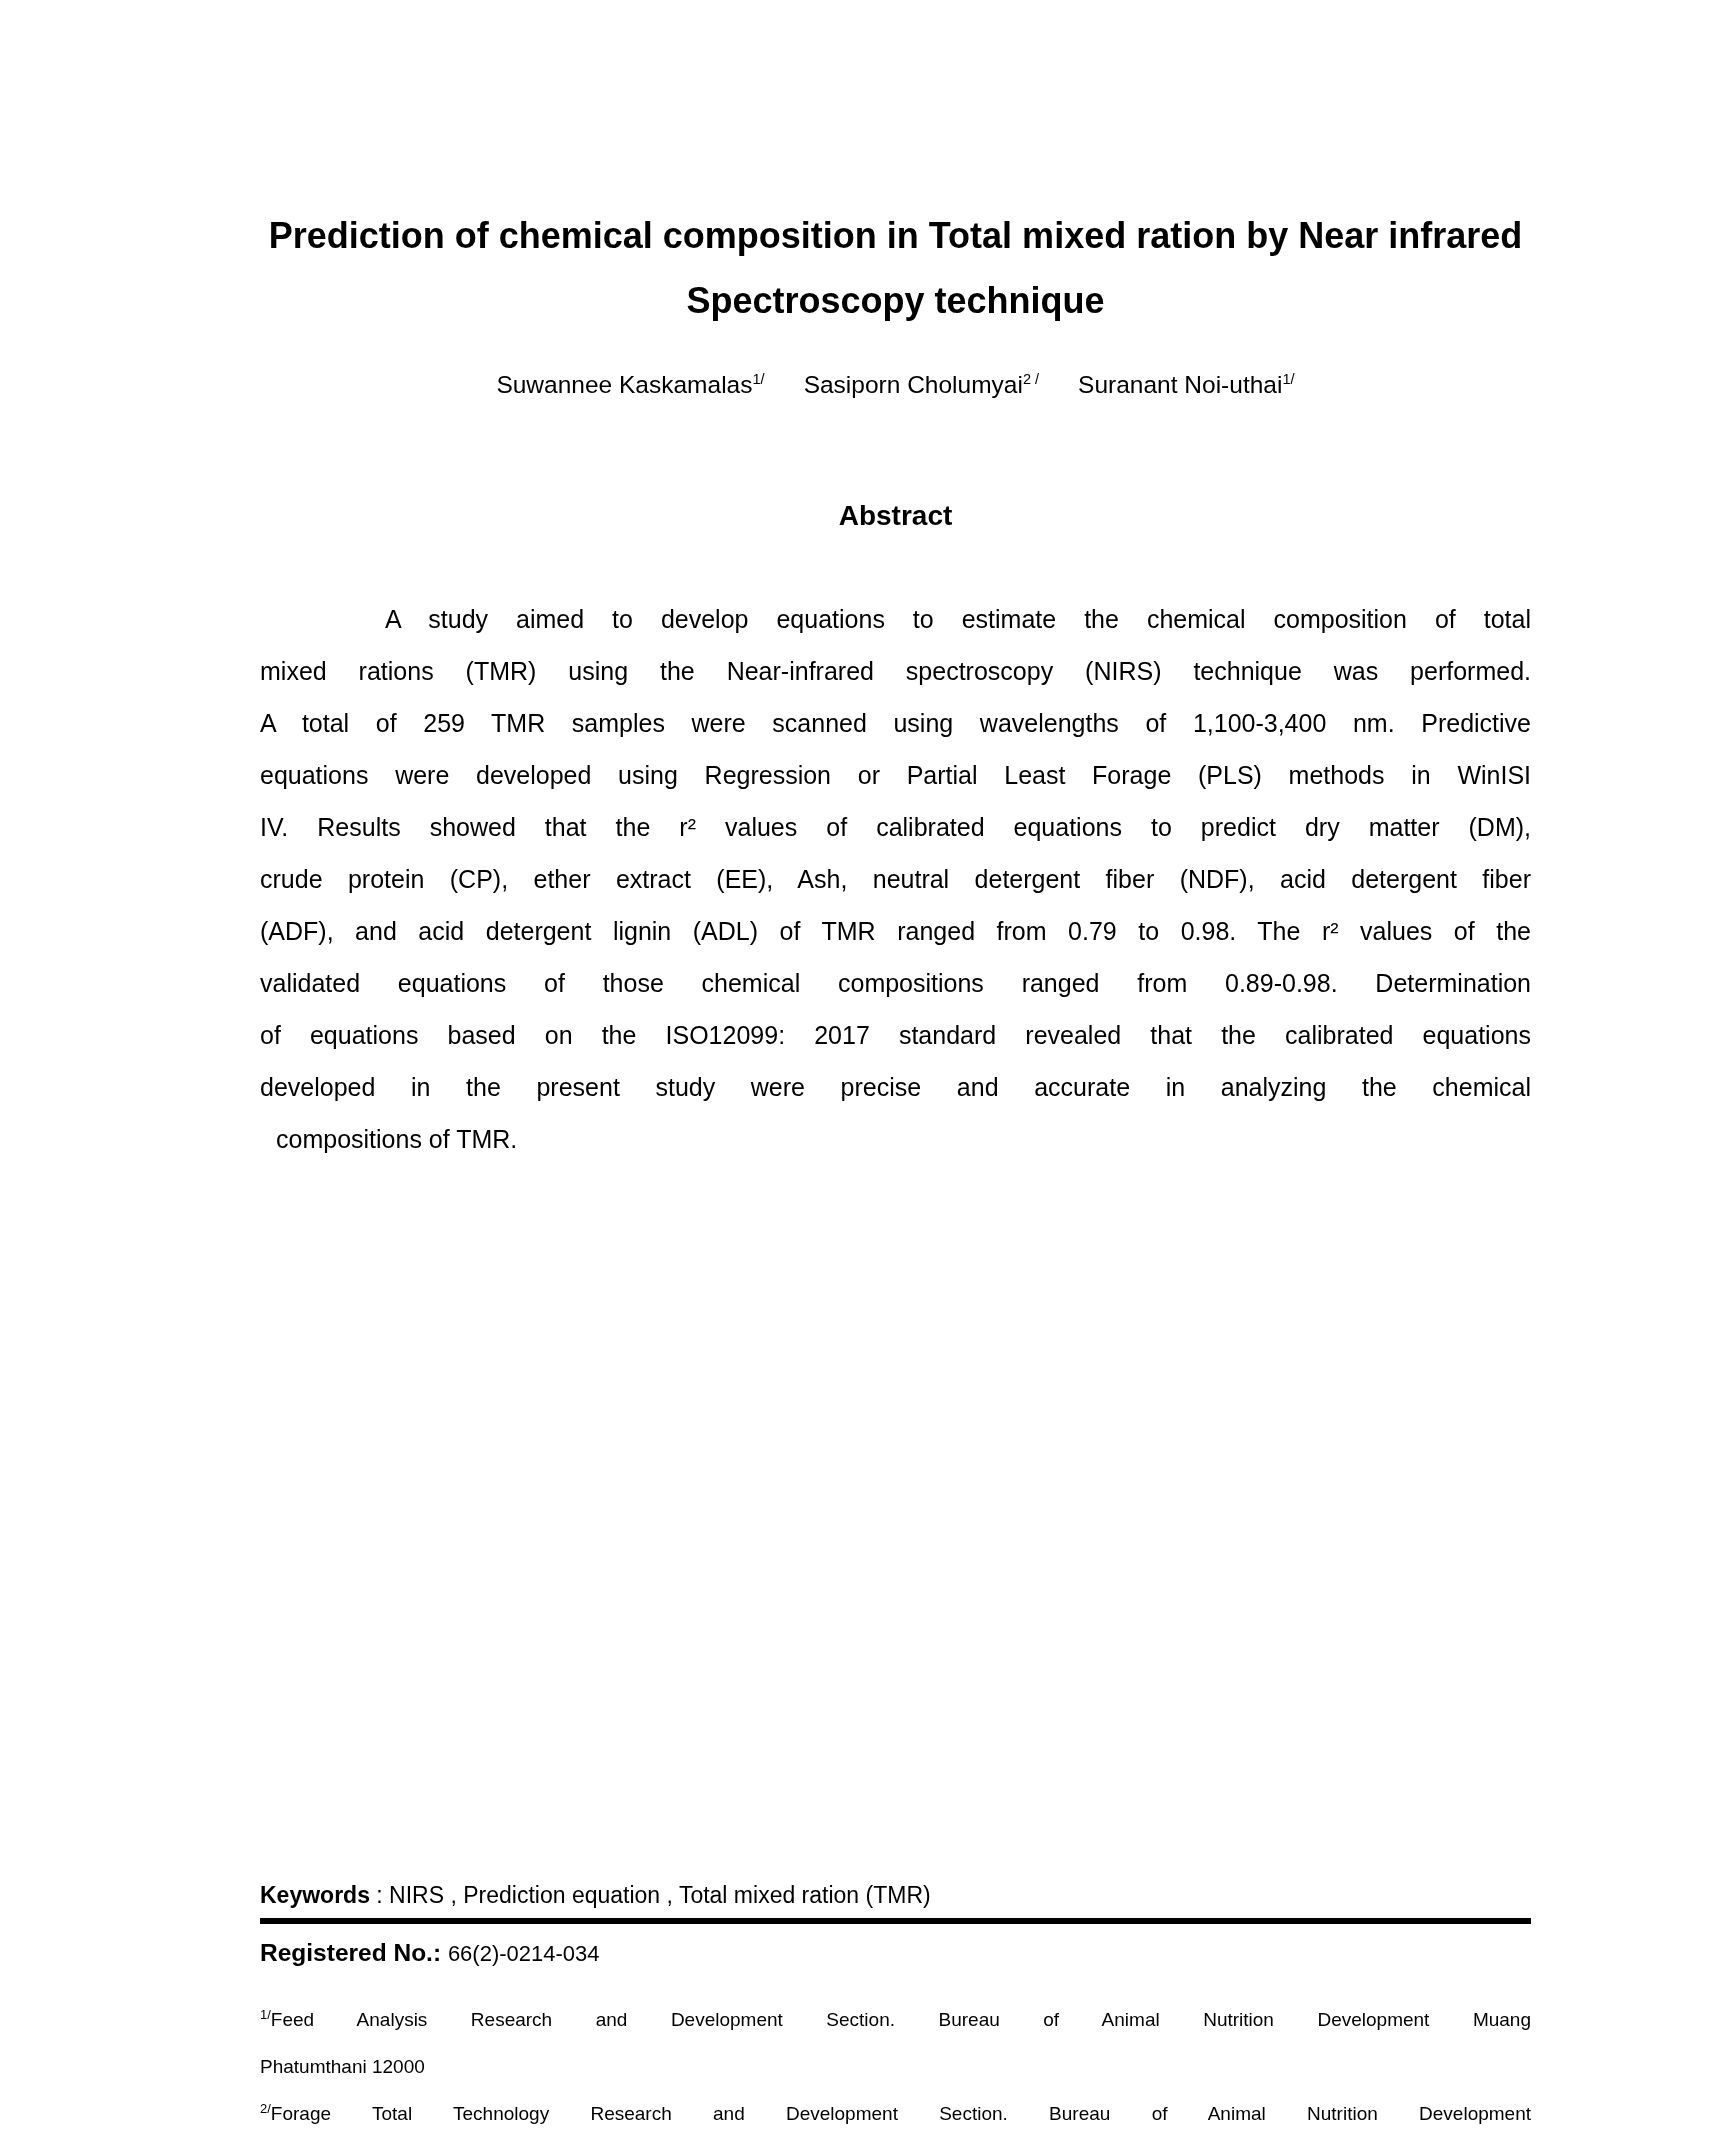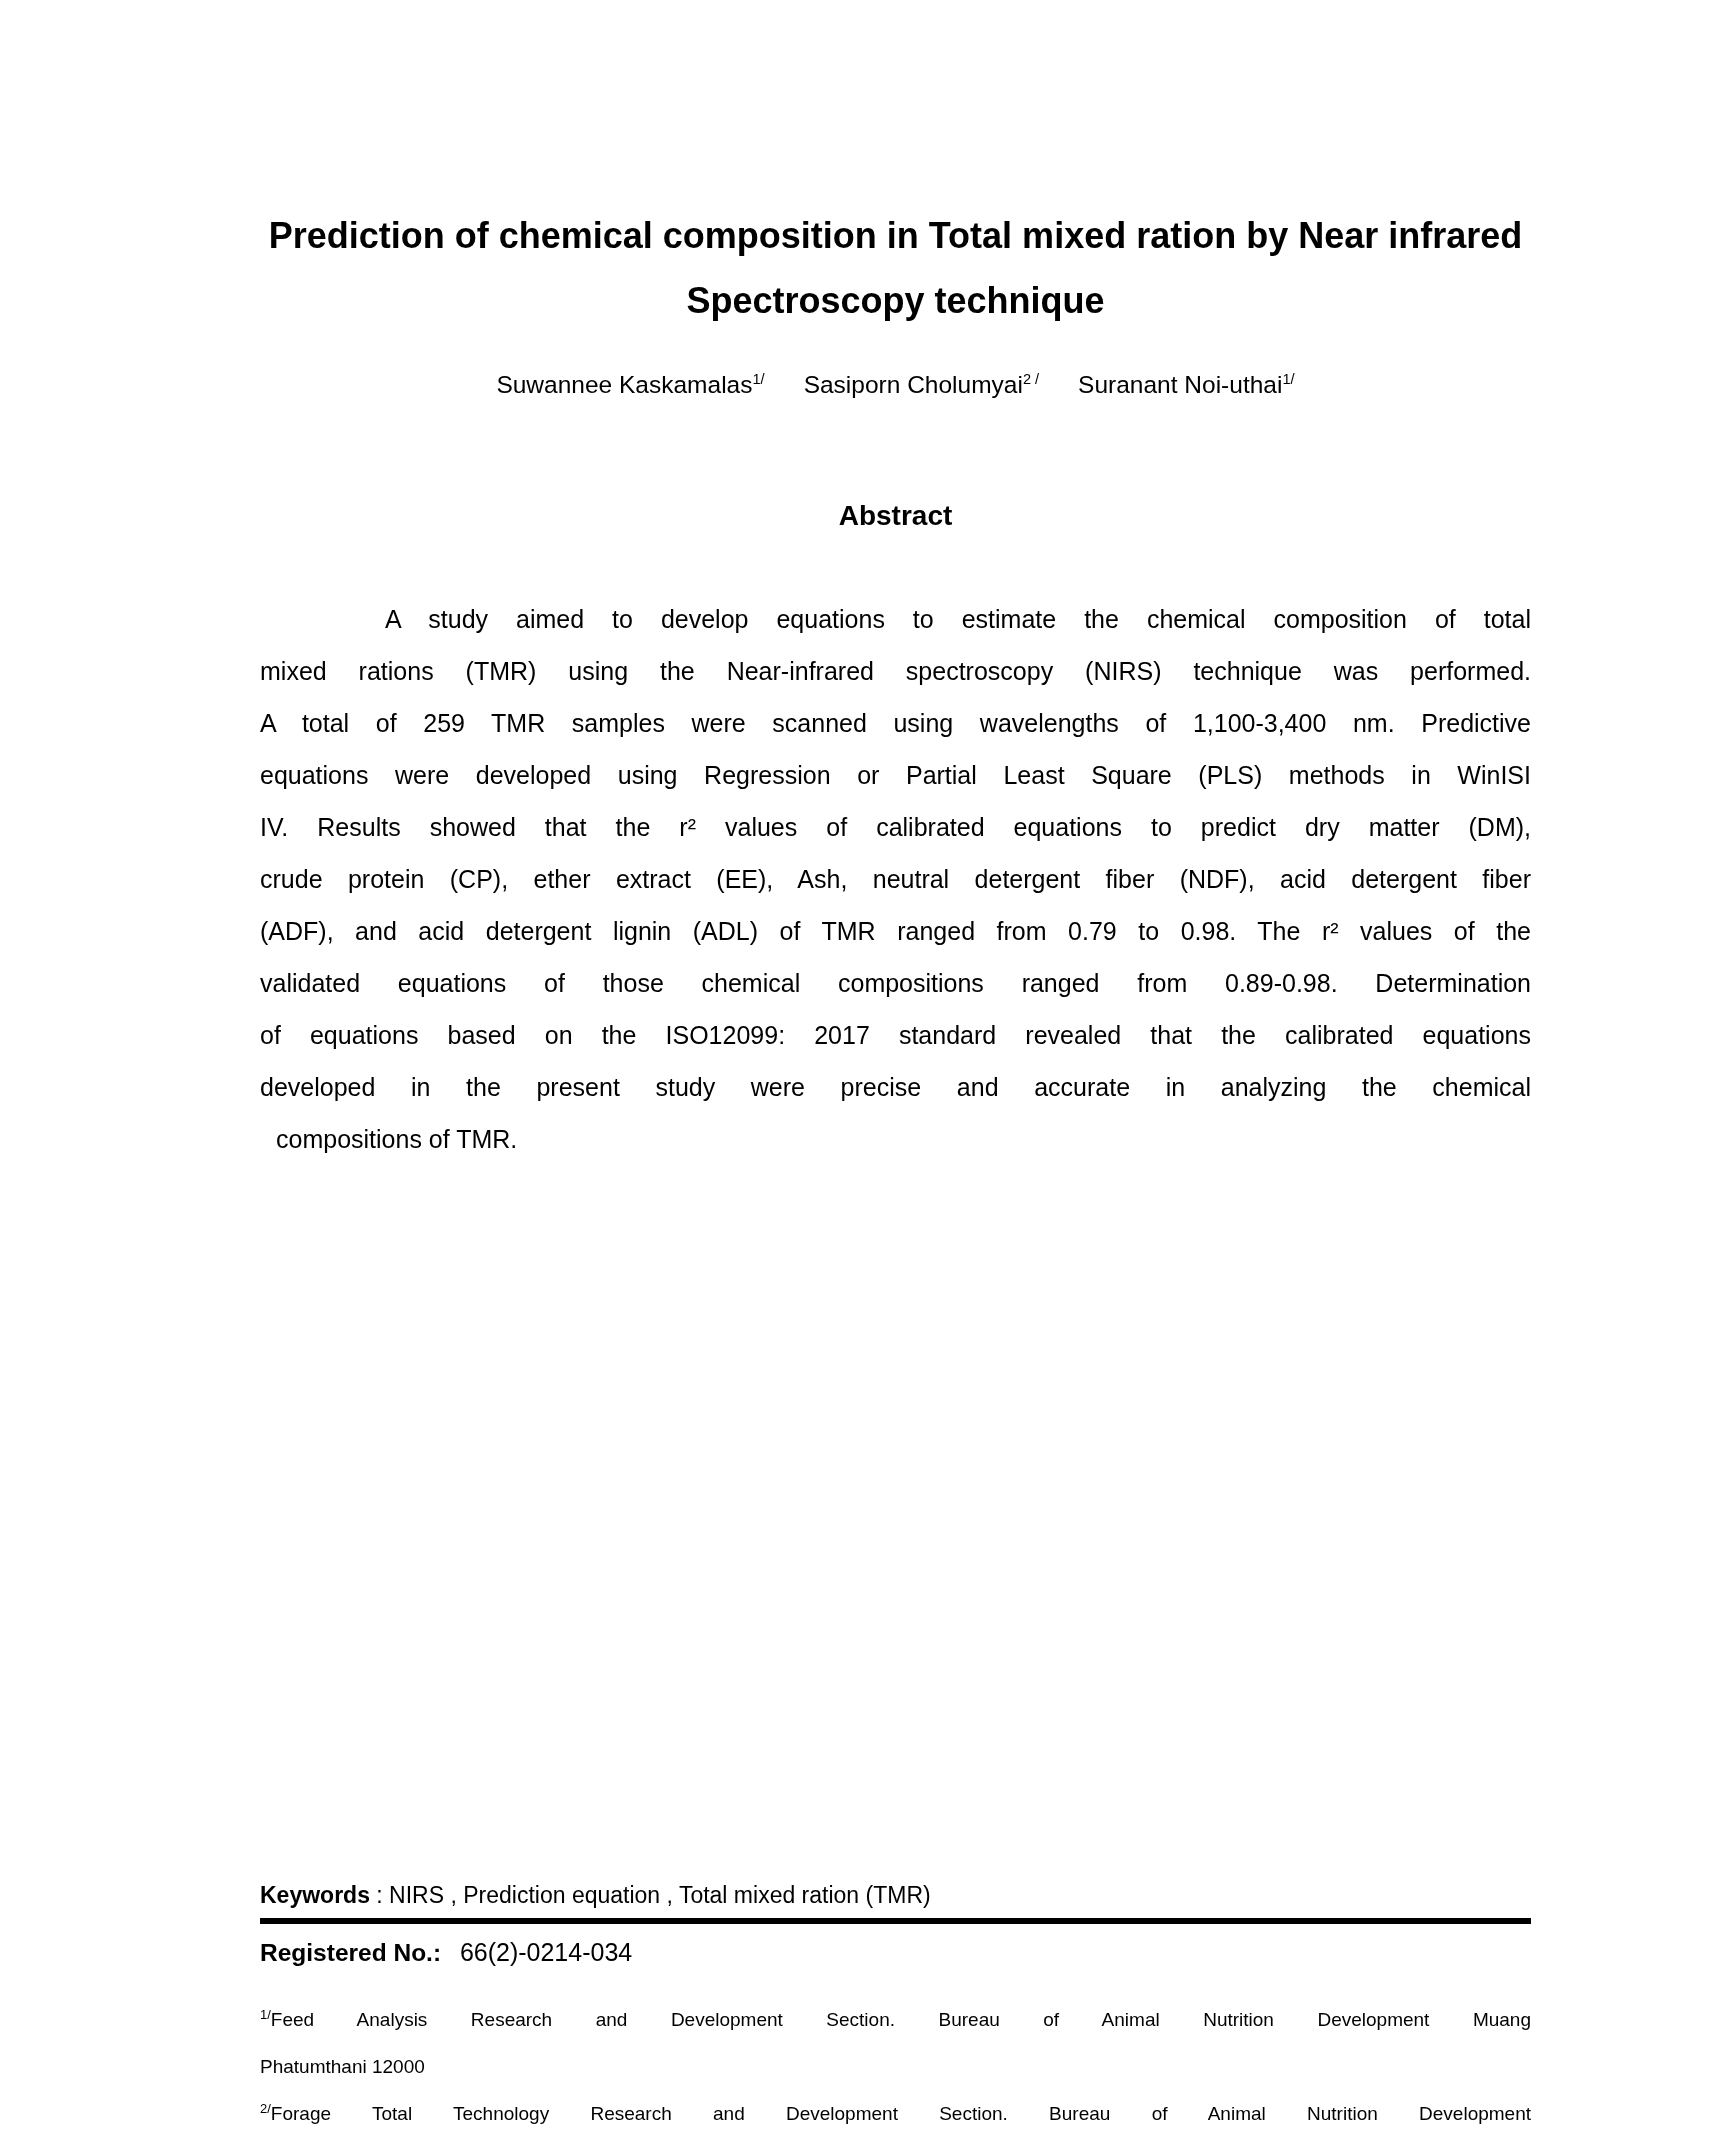--- a/index.html
+++ b/index.html
@@ -107,21 +107,21 @@
 
   
   .registered-row {
     position: absolute;
     left: 260px;
     top: 1929px;
     width: 1271px;
     font-size: 24.5px;
     line-height: 47px;
   }
-  .registered-value { font-size: 25px; margin-left: 12px; }
+  .registered-value { font-size: 22px; }
 
   
   .footnotes-block {
     position: absolute;
     left: 260px;
     top: 1996px;
     width: 1271px;
     font-size: 19px;
   }
   .fn-line {
@@ -156,21 +156,21 @@
     <span><span>Sasiporn Cholumyai</span><span class="author-sup">2 /</span></span>
     <span><span>Suranant Noi-uthai</span><span class="author-sup">1/</span></span>
   </div>
 
   <div class="abstract-heading">Abstract</div>
 
   <div class="abstract-body">
     <div class="line indent">A study aimed to develop equations to estimate the chemical composition of total</div>
     <div class="line">mixed rations (TMR) using the Near-infrared spectroscopy (NIRS) technique was performed.</div>
     <div class="line">A total of 259 TMR samples were scanned using wavelengths of 1,100-3,400 nm. Predictive</div>
-    <div class="line">equations were developed using Regression or Partial Least Square (PLS) methods in WinISI</div>
+    <div class="line">equations were developed using Regression or Partial Least Forage (PLS) methods in WinISI</div>
     <div class="line">IV. Results showed that the r² values of calibrated equations to predict dry matter (DM),</div>
     <div class="line">crude protein (CP), ether extract (EE), Ash, neutral detergent fiber (NDF), acid detergent fiber</div>
     <div class="line">(ADF), and acid detergent lignin (ADL) of TMR ranged from 0.79 to 0.98. The r² values of the</div>
     <div class="line">validated equations of those chemical compositions ranged from 0.89-0.98. Determination</div>
     <div class="line">of equations based on the ISO12099: 2017 standard revealed that the calibrated equations</div>
     <div class="line">developed in the present study were precise and accurate in analyzing the chemical</div>
     <div class="line last">compositions of TMR.</div>
   </div>
 
   <div class="keywords-row">

